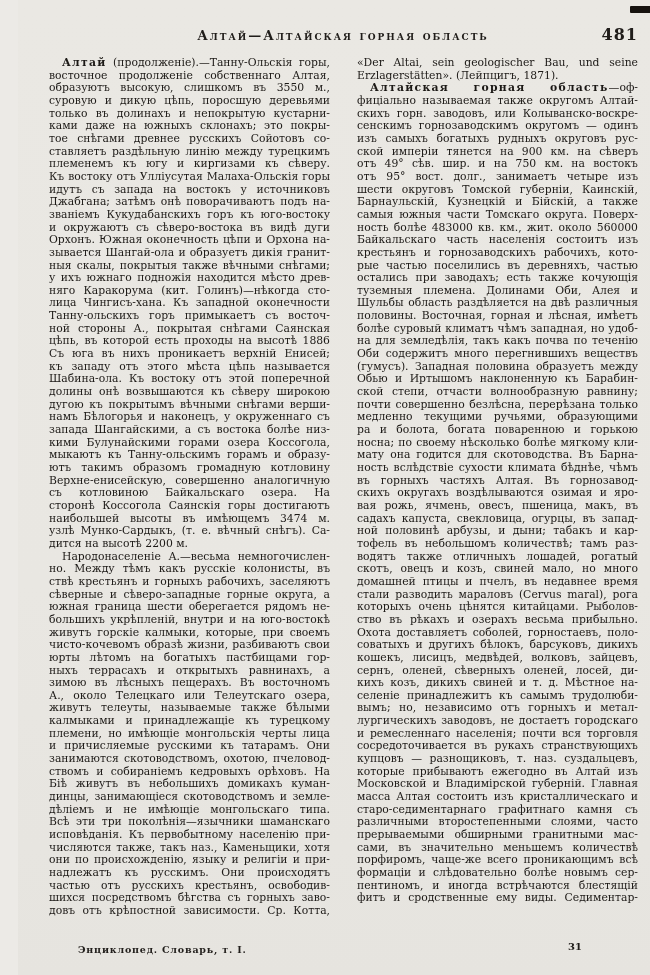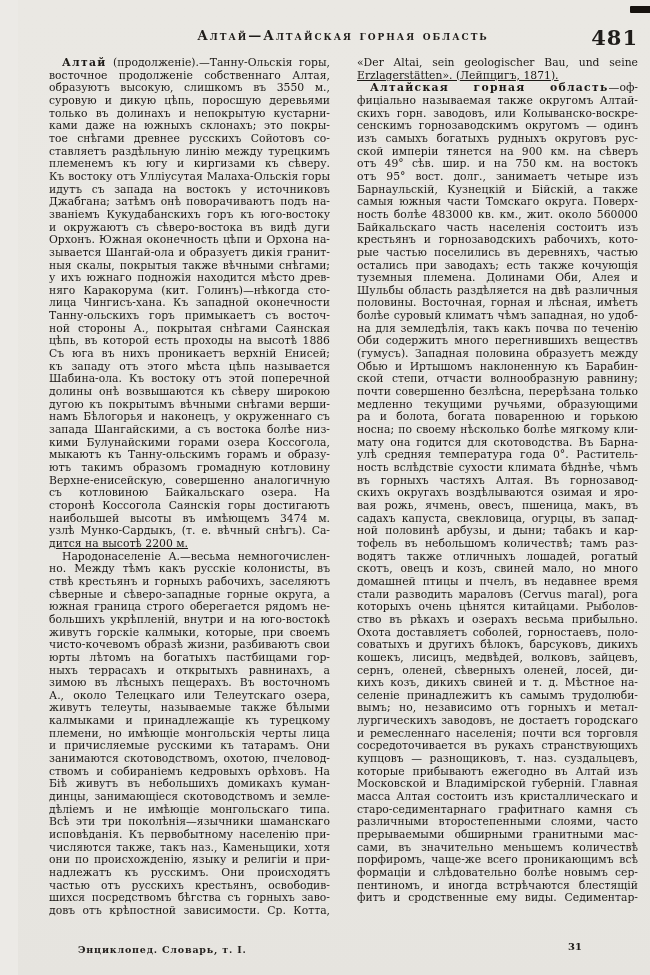--- a/index.html
+++ b/index.html
@@ -25,42 +25,42 @@
     position: absolute; top: 28px; left: 0; right: 0;
     text-align: center;
     font-variant: small-caps;
     font-weight: bold;
     font-size: 13px;
     letter-spacing: 2px;
     color: #201d1a;
   }
   .page-number {
     position: absolute; top: 25px; right: 30px;
-    font-size: 21px; font-weight: bold;
+    font-size: 16px; font-weight: bold;
     letter-spacing: 1px;
     color: #201d1a;
   }
   .text-block {
     position: absolute; top: 57px; left: 31px;
     width: 589px;
     display: flex; gap: 27px;
   }
   .col { width: 290px; }
   .line {
     font-size: 10.8px;
     line-height: 12.66px;
     height: 12.66px;
     overflow: hidden;
     text-align: justify;
     text-align-last: justify;
     white-space: normal;
     color: #1c1916;
   }
   .line.indent { text-indent: 13px; }
-  .line.end { text-align-last: left; text-decoration: underline; }
+  .line.end { text-align-last: left; }
   .entry {
     font-weight: bold;
     letter-spacing: 1.3px;
   }
   .footer-imprint {
     position: absolute; top: 944px; left: 60px;
     width: 240px; text-align: left;
     font-size: 9.5px; font-weight: bold;
     letter-spacing: 0.8px;
     color: #211e1b;
@@ -119,21 +119,21 @@
         <div class="line">Верхне-енисейскую, совершенно аналогичную</div>
         <div class="line">съ котловиною Байкальскаго озера. На сѣверной</div>
         <div class="line">сторонѣ Коссогола Саянскія горы достигаютъ</div>
         <div class="line">наибольшей высоты въ имѣющемъ 3474 м.</div>
         <div class="line">узлѣ Мунко-Сардыкъ, (т. е. вѣчный снѣгъ). Са-</div>
         <div class="line end">дится на высотѣ 2200 м.</div>
         <div class="line indent">Народонаселеніе А.—весьма немногочислен-</div>
         <div class="line">но. Между тѣмъ какъ русскіе колонисты, въ каче-</div>
         <div class="line">ствѣ крестьянъ и горныхъ рабочихъ, заселяютъ</div>
         <div class="line">сѣверные и сѣверо-западные горные округа, а</div>
-        <div class="line">южная граница строго оберегается рядомъ не-</div>
+        <div class="line">южная граница шести оберегается рядомъ не-</div>
         <div class="line">большихъ укрѣпленій, внутри и на юго-востокѣ</div>
         <div class="line">живутъ горскіе калмыки, которые, при своемъ</div>
         <div class="line">чисто-кочевомъ образѣ жизни, разбиваютъ свои</div>
         <div class="line">юрты лѣтомъ на богатыхъ пастбищами гор-</div>
         <div class="line">ныхъ террасахъ и открытыхъ равнинахъ, а</div>
         <div class="line">зимою въ лѣсныхъ пещерахъ. Въ восточномъ</div>
         <div class="line">А., около Телецкаго или Телеутскаго озера,</div>
         <div class="line">живутъ телеуты, называемые также бѣлыми</div>
         <div class="line">калмыками и принадлежащіе къ турецкому</div>
         <div class="line">племени, но имѣющіе монгольскія черты лица</div>
@@ -156,20 +156,21 @@
         <div class="line">«Der Altai, sein geologischer Bau, und seine</div>
         <div class="line end">Erzlagerstätten». (Лейпцигъ, 1871).</div>
         <div class="line indent"><span class="entry">Алтайская горная область</span>—оф-</div>
         <div class="line">фиціально называемая также округомъ Алтай-</div>
         <div class="line">скихъ горн. заводовъ, или Колыванско-воскре-</div>
         <div class="line">сенскимъ горнозаводскимъ округомъ — одинъ</div>
         <div class="line">изъ самыхъ богатыхъ рудныхъ округовъ рус-</div>
         <div class="line">ской имперіи тянется на 900 км. на сѣверъ</div>
         <div class="line">отъ 49° сѣв. шир. и на 750 км. на востокъ</div>
         <div class="line">отъ 95° вост. долг., занимаетъ четыре изъ</div>
+        <div class="line">шести округовъ Томской губерніи, Каинскій,</div>
         <div class="line">Барнаульскій, Кузнецкій и Бійскій, а также</div>
         <div class="line">самыя южныя части Томскаго округа. Поверх-</div>
         <div class="line">ность болѣе 483000 кв. км., жит. около 560000 ч.</div>
         <div class="line">Байкальскаго часть населенія состоитъ изъ</div>
         <div class="line">крестьянъ и горнозаводскихъ рабочихъ, кото-</div>
         <div class="line">рые частью поселились въ деревняхъ, частью</div>
         <div class="line">остались при заводахъ; есть также кочующія</div>
         <div class="line">туземныя племена. Долинами Оби, Алея и</div>
         <div class="line">Шульбы область раздѣляется на двѣ различныя</div>
         <div class="line">половины. Восточная, горная и лѣсная, имѣетъ</div>
@@ -177,21 +178,20 @@
         <div class="line">на для земледѣлія, такъ какъ почва по теченію</div>
         <div class="line">Оби содержитъ много перегнившихъ веществъ</div>
         <div class="line">(гумусъ). Западная половина образуетъ между</div>
         <div class="line">Обью и Иртышомъ наклоненную къ Барабин-</div>
         <div class="line">ской степи, отчасти волнообразную равнину; она</div>
         <div class="line">почти совершенно безлѣсна, перерѣзана только</div>
         <div class="line">медленно текущими ручьями, образующими озе-</div>
         <div class="line">ра и болота, богата поваренною и горькою</div>
         <div class="line">носна; по своему нѣсколько болѣе мягкому кли-</div>
         <div class="line">мату она годится для скотоводства. Въ Барна-</div>
-        <div class="line">улѣ средняя температура года 0°. Раститель-</div>
         <div class="line">ность вслѣдствіе сухости климата бѣднѣе, чѣмъ</div>
         <div class="line">въ горныхъ частяхъ Алтая. Въ горнозавод-</div>
         <div class="line">скихъ округахъ воздѣлываются озимая и яро-</div>
         <div class="line">вая рожь, ячмень, овесъ, пшеница, макъ, въ</div>
         <div class="line">садахъ капуста, свекловица, огурцы, въ запад-</div>
         <div class="line">ной половинѣ арбузы, и дыни; табакъ и кар-</div>
         <div class="line">тофель въ небольшомъ количествѣ; тамъ раз-</div>
         <div class="line">водятъ также отличныхъ лошадей, рогатый</div>
         <div class="line">скотъ, овецъ и козъ, свиней мало, но много</div>
         <div class="line">домашней птицы и пчелъ, въ недавнее время</div>

